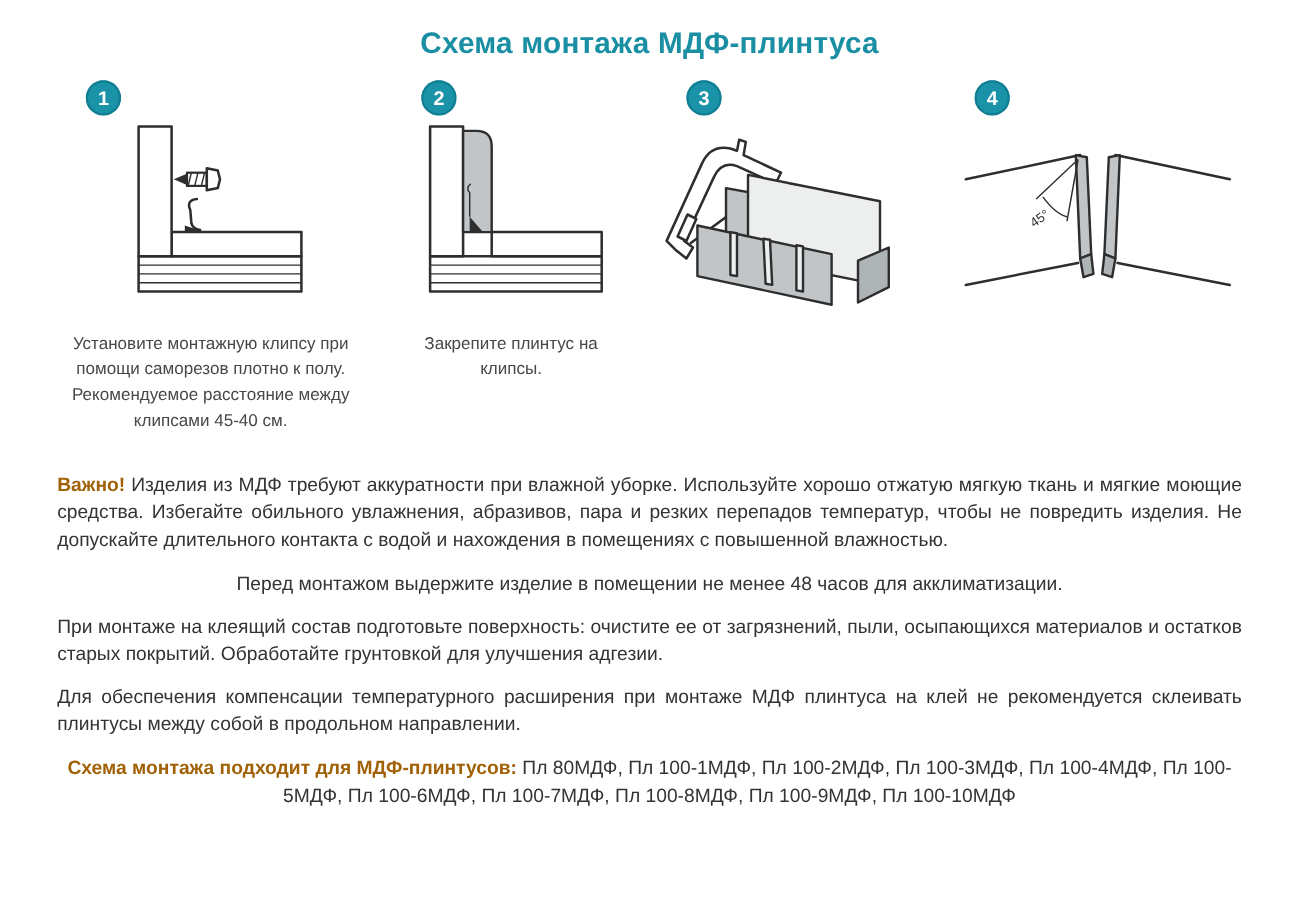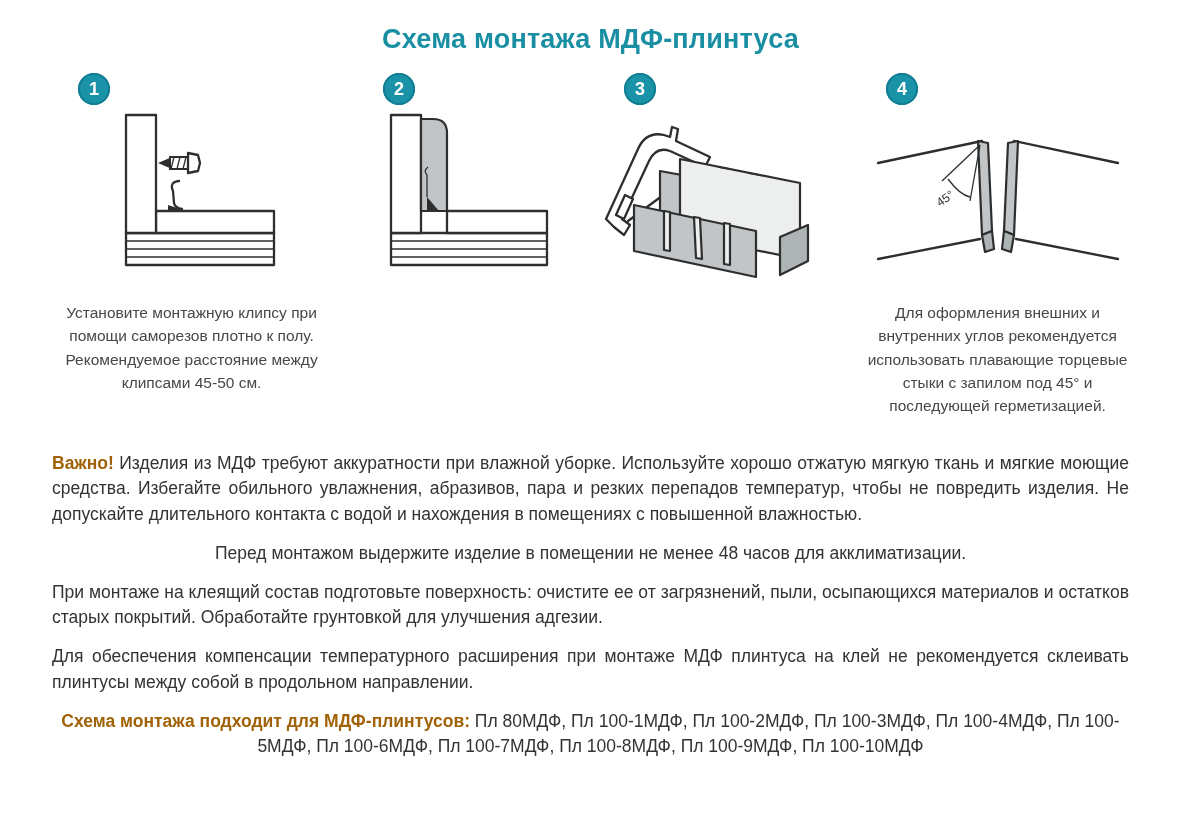--- a/index.html
+++ b/index.html
@@ -79,21 +79,21 @@
           <rect x="86" y="48" width="18" height="12" fill="#ffffff" stroke="#2e2e2e" stroke-width="2"></rect>
           <line class="thin" x1="90" y1="48" x2="87" y2="60"></line>
           <line class="thin" x1="96" y1="48" x2="93" y2="60"></line>
           <line class="thin" x1="102" y1="48" x2="99" y2="60"></line>
           <polygon class="fw" points="104,44 114,46 116,54 114,62 104,64" stroke-width="2"></polygon>
 
           <path class="ln" d="M95 72 q-10 1 -6 10 l1 12 q1 5 8 6"></path>
           <polygon class="fd" points="84,96 102,102 84,102"></polygon>
         </svg>
       </div>
-      <p class="caption">Установите монтажную клипсу при помощи саморезов плотно к полу. Рекомендуемое расстояние между клипсами 45-50 см.</p>
+      <p class="caption">Установите монтажную клипсу при помощи саморезов плотно к полу. Рекомендуемое расстояние между клипсами 45-40 см.</p>
     </div>
 
     <div class="step">
       <div class="badge">
         <span>2</span>
       </div>
       <div class="illus">
         <svg width="215" height="168" viewBox="0 0 215 168">
 
           <rect class="fw" x="34" y="124" width="156" height="32"></rect>
@@ -104,20 +104,21 @@
           <rect class="fw" x="90" y="102" width="100" height="22"></rect>
 
           <rect class="fw" x="34" y="6" width="30" height="118"></rect>
 
           <path class="fg" d="M64 10 h12 q14 0 14 14 v78 h-26 z"></path>
 
           <path class="thin" d="M71 58 q-5 4 -1 8 l0 22" stroke-width="2"></path>
           <polygon class="fd" points="70,88 82,102 70,102"></polygon>
         </svg>
       </div>
+      <p class="caption">Закрепите плинтус на клипсы.</p>
     </div>
 
     <div class="step">
       <div class="badge">
         <span>3</span>
       </div>
       <div class="illus">
         <svg width="236" height="178" viewBox="0 0 236 178">
 
           <path class="fw" d="M16 118 L8 110 L40 40 Q48 22 66 26 L72 28 L74 18 L80 20 L78 32 L112 48 L107 58 L72 42 Q58 37 51 52 L24 110 L32 116 L26 126 Z" stroke-width="2.2"></path>
@@ -163,21 +164,20 @@
           <line class="thin" x1="110" y1="36" x2="100" y2="92"></line>
           <path class="thin" d="M78 70 Q90 86 100 88"></path>
           <text x="70" y="98" font-size="12" fill="#2e2e2e" transform="rotate(-35 70 98)">45°</text>
 
           <line class="ln" x1="248" y1="54" x2="144" y2="32"></line>
           <line class="ln" x1="248" y1="150" x2="146" y2="130"></line>
           <polygon class="fg" points="148,32 138,34 134,122 144,126"></polygon>
           <polygon class="fg2" points="144,126 134,122 132,140 141,143"></polygon>
         </svg>
       </div>
-      <p class="caption">Для оформления внешних и внутренних углов рекомендуется использовать плавающие торцевые стыки с запилом под 45° и последующей герметизацией.</p>
     </div>
 
   </div>
 
   <div class="body-text">
     <p class="para just">
       <b>Важно!</b>
       <span>Изделия из МДФ требуют аккуратности при влажной уборке. Используйте хорошо отжатую мягкую ткань и мягкие моющие средства. Избегайте обильного увлажнения, абразивов, пара и резких перепадов температур, чтобы не повредить изделия. Не допускайте длительного контакта с водой и нахождения в помещениях с повышенной влажностью.</span>
     </p>
     <p class="para">

